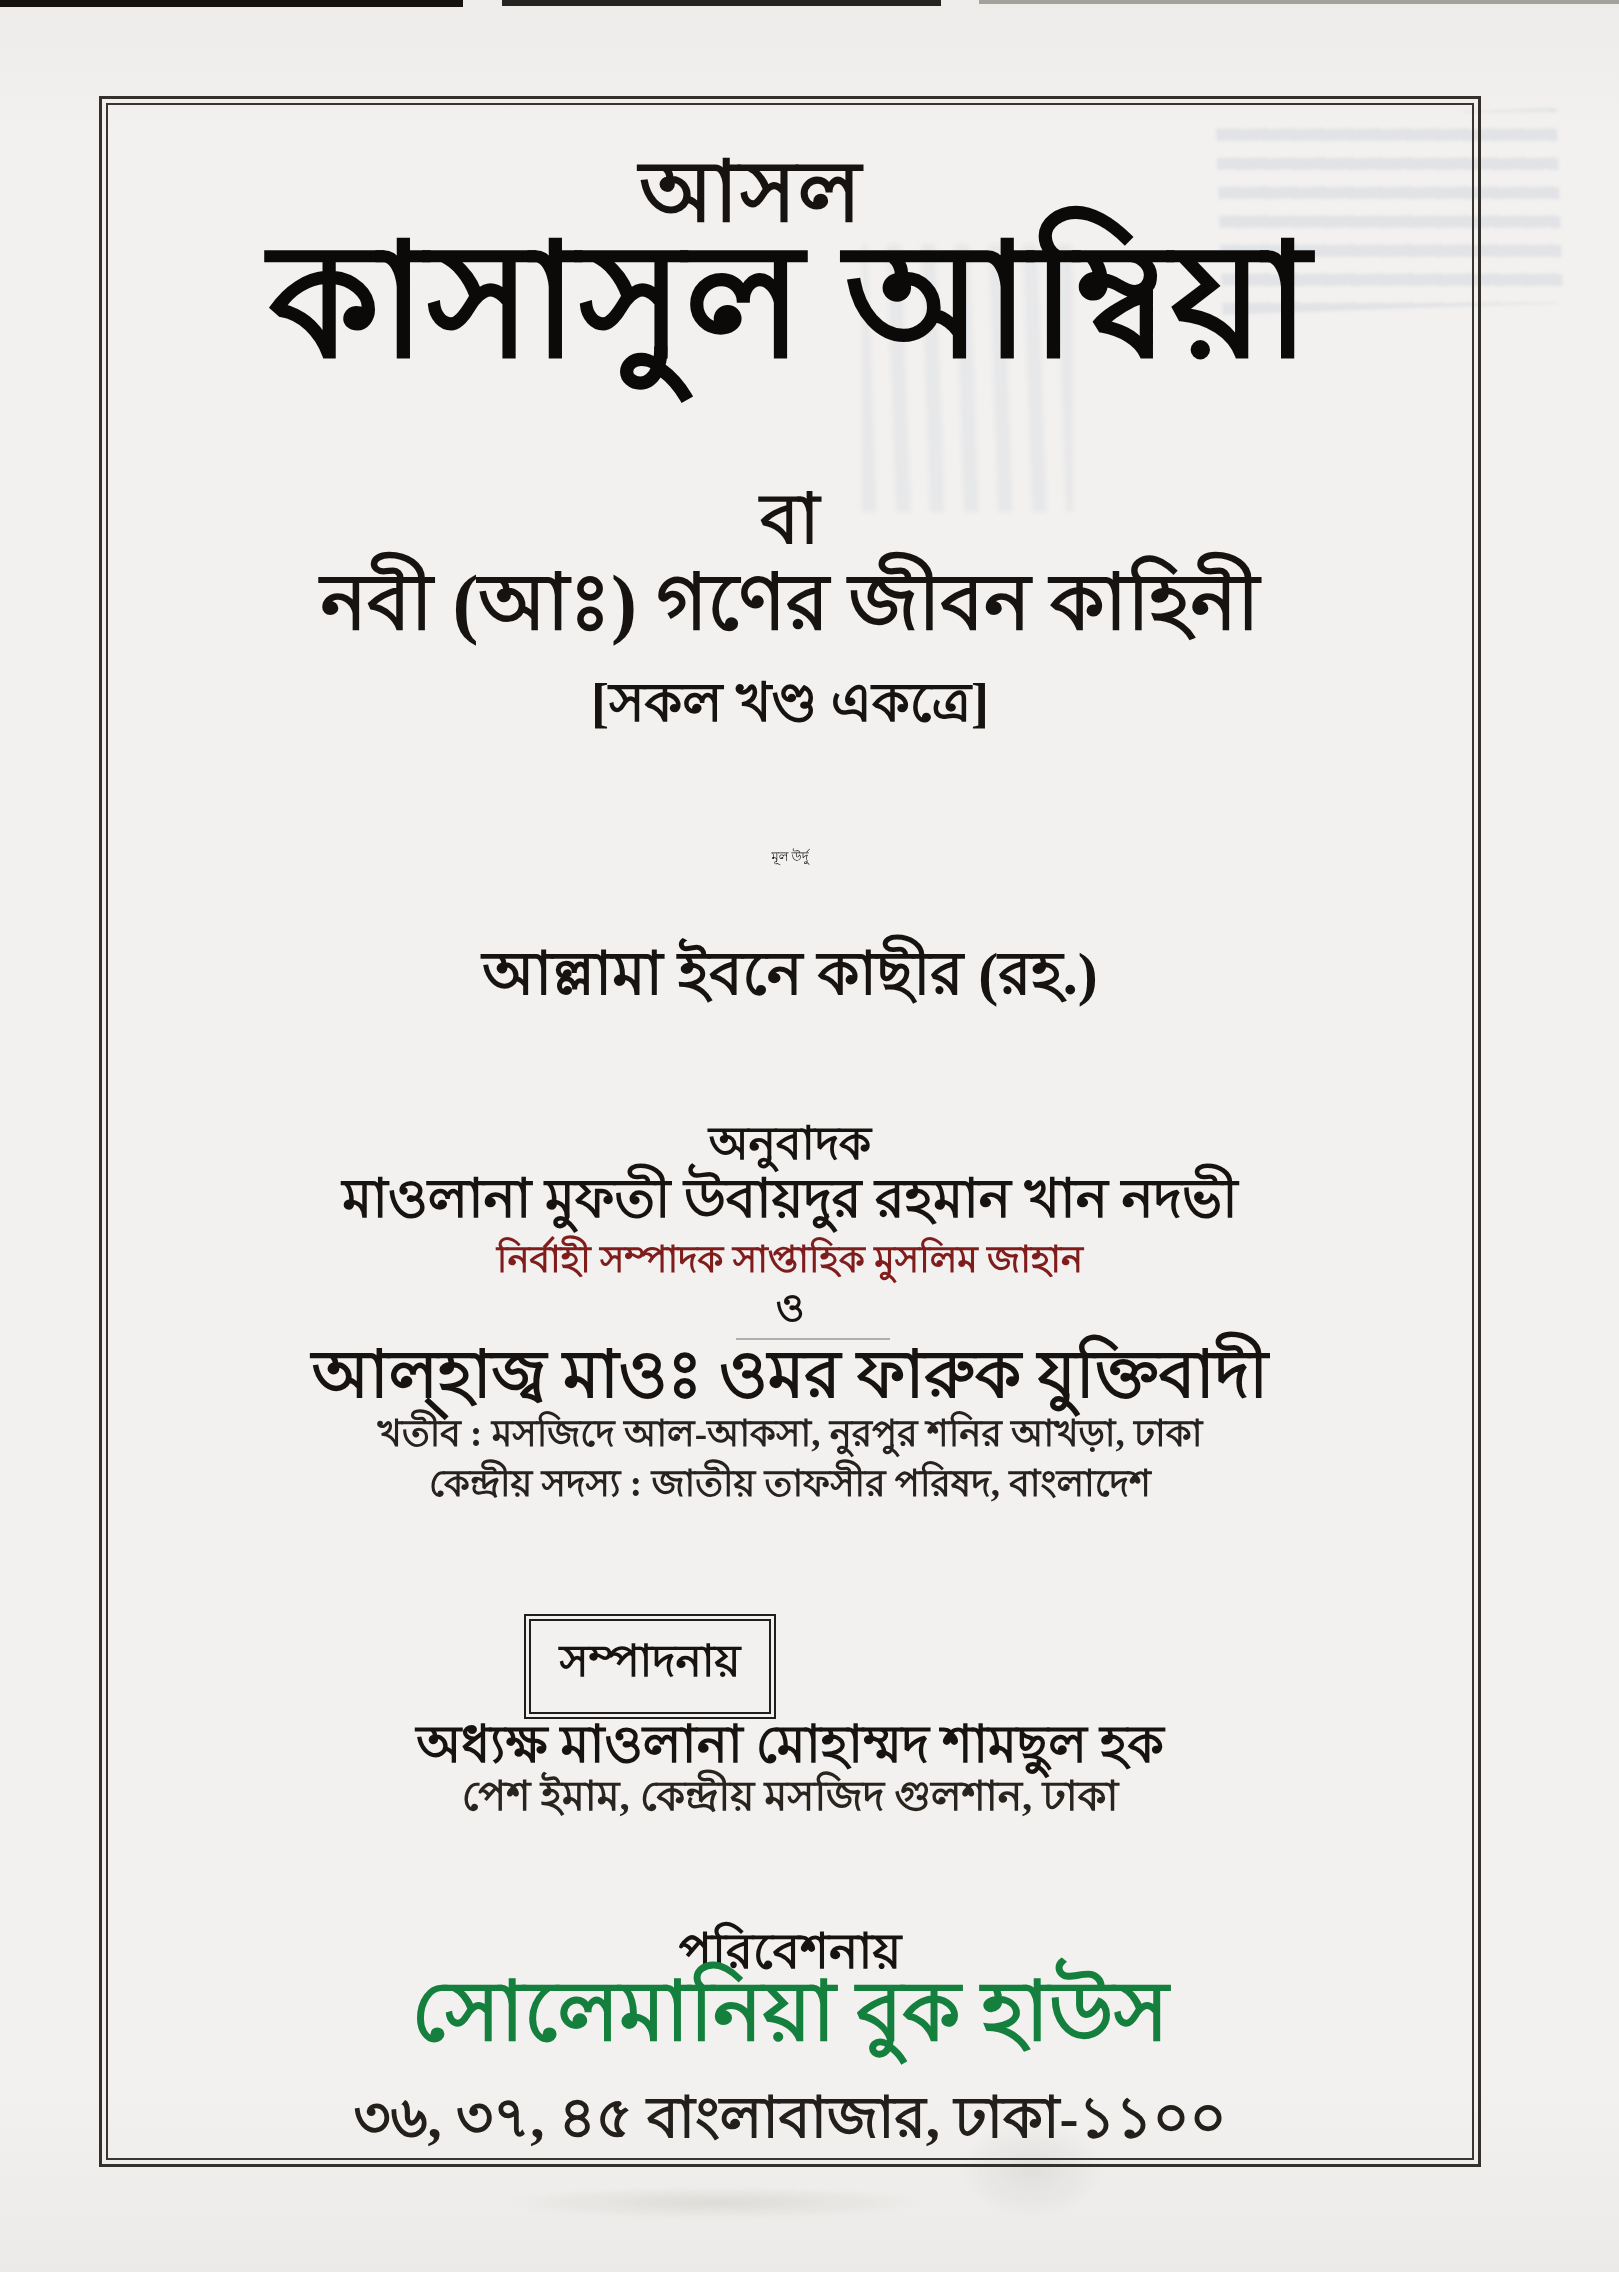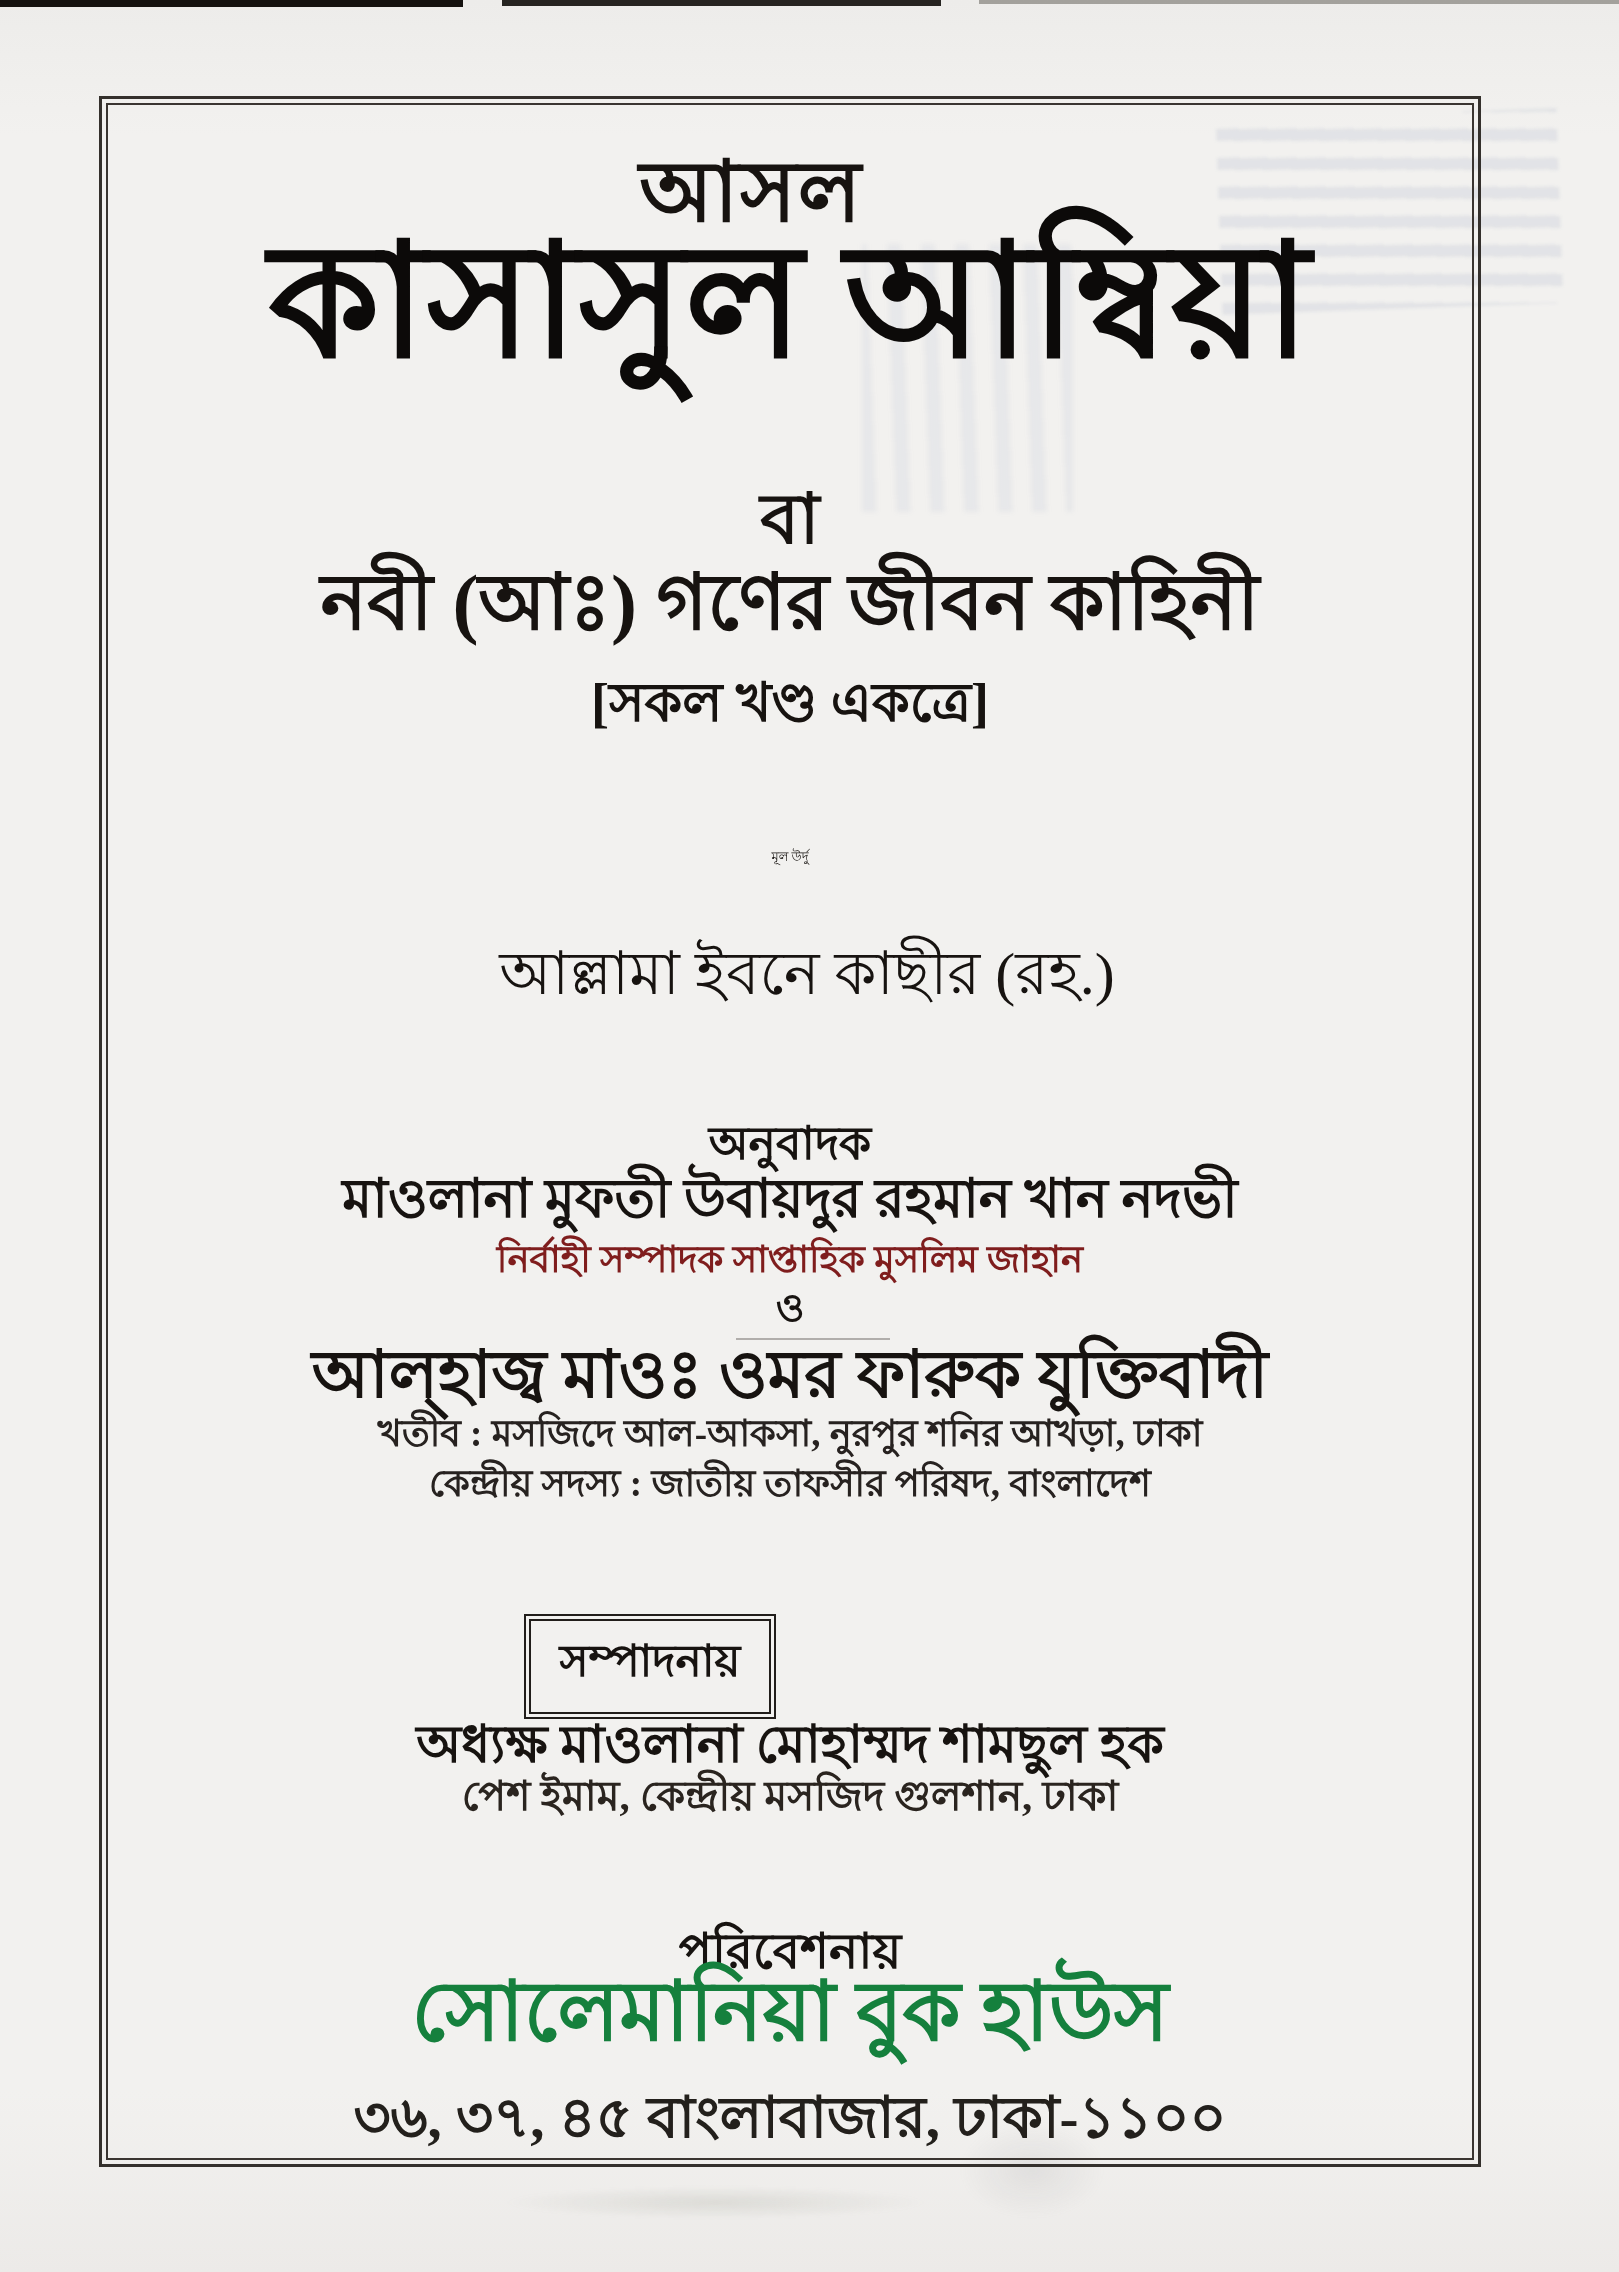--- a/index.html
+++ b/index.html
@@ -48,21 +48,21 @@
   .tb{
     position:absolute;left:99px;width:1382px;text-align:center;
     line-height:1.12;white-space:nowrap;
   }
   .tagline{top:145px;font-size:85px;font-weight:bold;letter-spacing:1.6px;transform:translateX(-39px);}
   .main-title{top:213px;font-size:159px;font-weight:bold;color:#0c0a09;letter-spacing:0.8px;}
   .or-word{top:481px;font-size:70px;font-weight:bold;}
   .subtitle{top:559px;font-size:78px;font-weight:bold;}
   .edition{top:673px;font-size:54px;font-weight:bold;}
   .lang-wrap{position:absolute;left:99px;top:847px;width:1382px;text-align:center;}
-  .orig-author{top:941px;font-size:60px;font-weight:normal;margin-left:17px;}
+  .orig-author{top:941px;font-size:60px;font-weight:bold;}
   .trans-heading{top:1118px;font-size:46px;font-weight:bold;}
   .trans1-name{top:1169px;font-size:54px;font-weight:bold;}
   .trans1-title{top:1239px;font-size:37px;font-weight:bold;color:#7f1d1d;}
   .conj{top:1286px;font-size:39px;font-weight:bold;}
   .conj-underline{
     position:absolute;left:736px;top:1338px;width:154px;height:1.6px;
     background:#8d8a85;opacity:.65;
   }
   .trans2-name{top:1338px;font-size:66px;font-weight:bold;}
   .trans2-role1{top:1413px;font-size:37px;font-weight:bold;color:#272220;}

